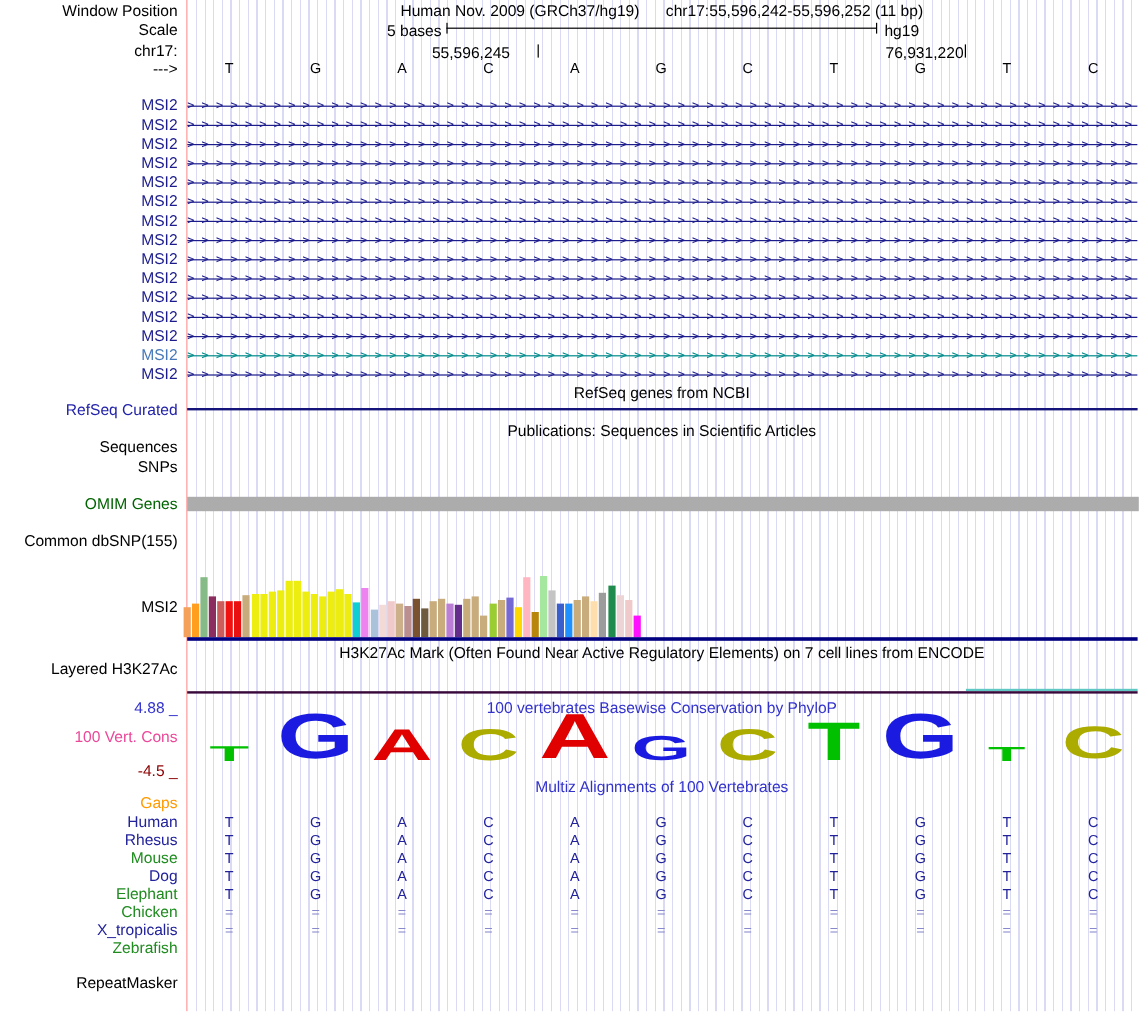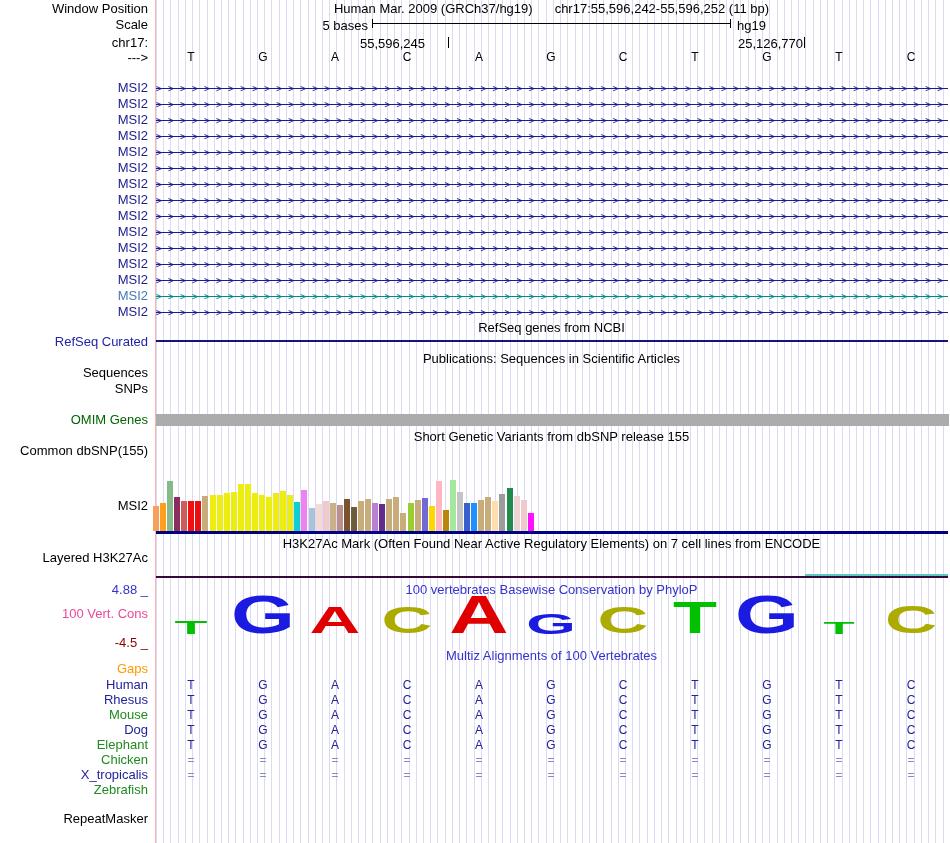--- a/index.html
+++ b/index.html
@@ -19,34 +19,34 @@
   .bar{position:absolute;bottom:0;width:6px}
 </style>
 </head>
 <body>
 
 <div id="screen">
   <div class="grid"></div>
 
   <div class="lbl" style="top:2px">Window Position</div>
   <div class="ctitle" style="top:2px">
-    <span style="margin-right:22px">Human Mar. 2009 (GRCh37/hg19)</span><span>chr17:55,596,242-55,596,252 (11 bp)</span>
+    <span style="margin-right:22px">Human Nov. 2009 (GRCh37/hg19)</span><span>chr17:55,596,242-55,596,252 (11 bp)</span>
   </div>
 
   <div class="lbl" style="top:18px">Scale</div>
   <div style="position:absolute;left:250px;top:18px;width:118px;text-align:right">5 bases</div>
   <div style="position:absolute;left:372px;top:23px;width:358px;height:1px;background:#000"></div>
   <div class="tick" style="left:372px;top:19px;height:9px"></div>
   <div class="tick" style="left:730px;top:19px;height:9px"></div>
   <div style="position:absolute;left:737px;top:18px">hg19</div>
 
   <div class="lbl" style="top:36px">chr17:</div>
   <div style="position:absolute;left:315px;top:36px;width:110px;text-align:right">55,596,245</div>
   <div class="tick" style="left:448px;top:37px;height:11px"></div>
-  <div style="position:absolute;left:671px;top:36px;width:132px;text-align:right">25,126,770</div>
+  <div style="position:absolute;left:671px;top:36px;width:132px;text-align:right">76,931,220</div>
   <div class="tick" style="left:804px;top:37px;height:11px"></div>
 
   <div class="lbl" style="top:51px">---&gt;</div>
   <div id="base-row">
       <div class="cell" style="left: 155px; top: 50px; font-size: 12px;">T</div>
       <div class="cell" style="left: 227px; top: 50px; font-size: 12px;">G</div>
       <div class="cell" style="left: 299px; top: 50px; font-size: 12px;">A</div>
       <div class="cell" style="left: 371px; top: 50px; font-size: 12px;">C</div>
       <div class="cell" style="left: 443px; top: 50px; font-size: 12px;">A</div>
       <div class="cell" style="left: 515px; top: 50px; font-size: 12px;">G</div>
@@ -139,21 +139,20 @@
   <div class="lbl" style="top:335px;color:#2222AA">RefSeq Curated</div>
   <div style="position:absolute;left:156px;top:340px;width:792px;height:2px;background:#14147A"></div>
 
   <div class="ctitle" style="top:352px">Publications: Sequences in Scientific Articles</div>
   <div class="lbl" style="top:366px">Sequences</div>
   <div class="lbl" style="top:382px">SNPs</div>
 
   <div class="lbl" style="top:413px;color:#006400">OMIM Genes</div>
   <div style="position:absolute;left:156px;top:414px;width:793px;height:12px;background:#ACACAC"></div>
 
-  <div class="ctitle" style="top:430px">Short Genetic Variants from dbSNP release 155</div>
   <div class="lbl" style="top:444px">Common dbSNP(155)</div>
 
   <div class="lbl" style="top:499px">MSI2</div>
   <div id="gtex-bars" style="position:absolute;left:153px;top:477px;width:385px;height:54px">
       <div class="bar" style="left: 0px; height: 25px; background: rgb(245, 161, 92);"></div>
       <div class="bar" style="left: 7px; height: 28px; background: rgb(255, 158, 31);"></div>
       <div class="bar" style="left: 14px; height: 50px; background: rgb(134, 186, 134);"></div>
       <div class="bar" style="left: 21px; height: 34px; background: rgb(139, 45, 94);"></div>
       <div class="bar" style="left: 28px; height: 30px; background: rgb(205, 92, 92);"></div>
       <div class="bar" style="left: 35px; height: 30px; background: rgb(242, 17, 17);"></div>

